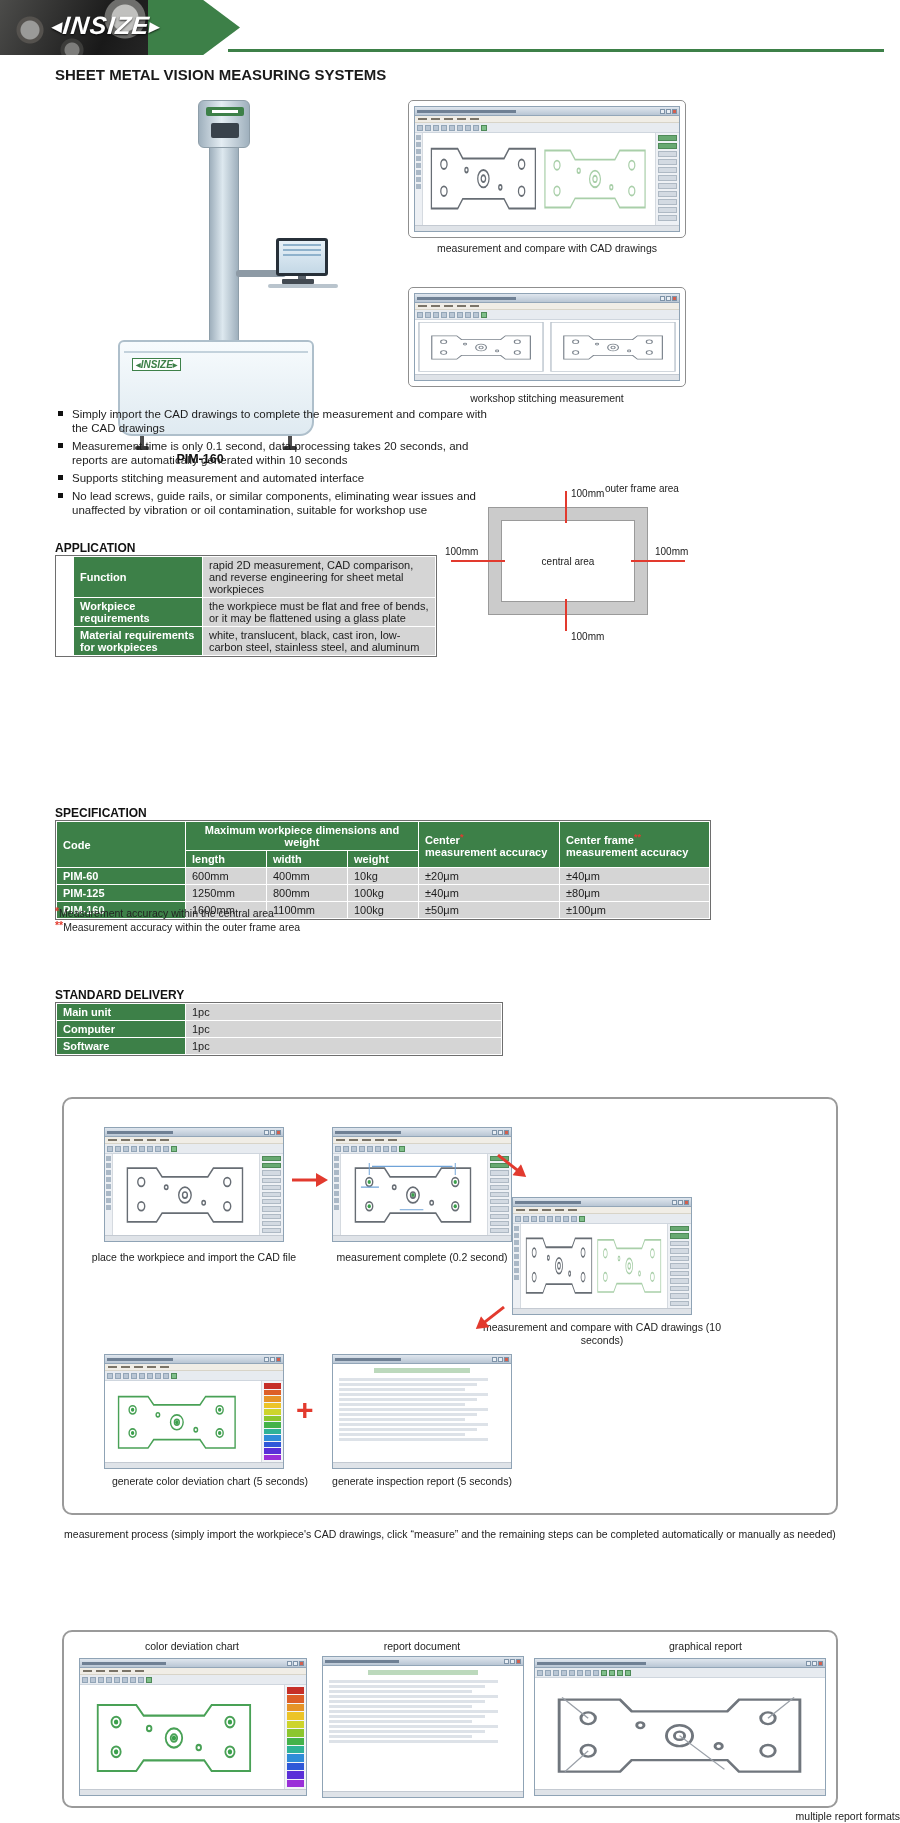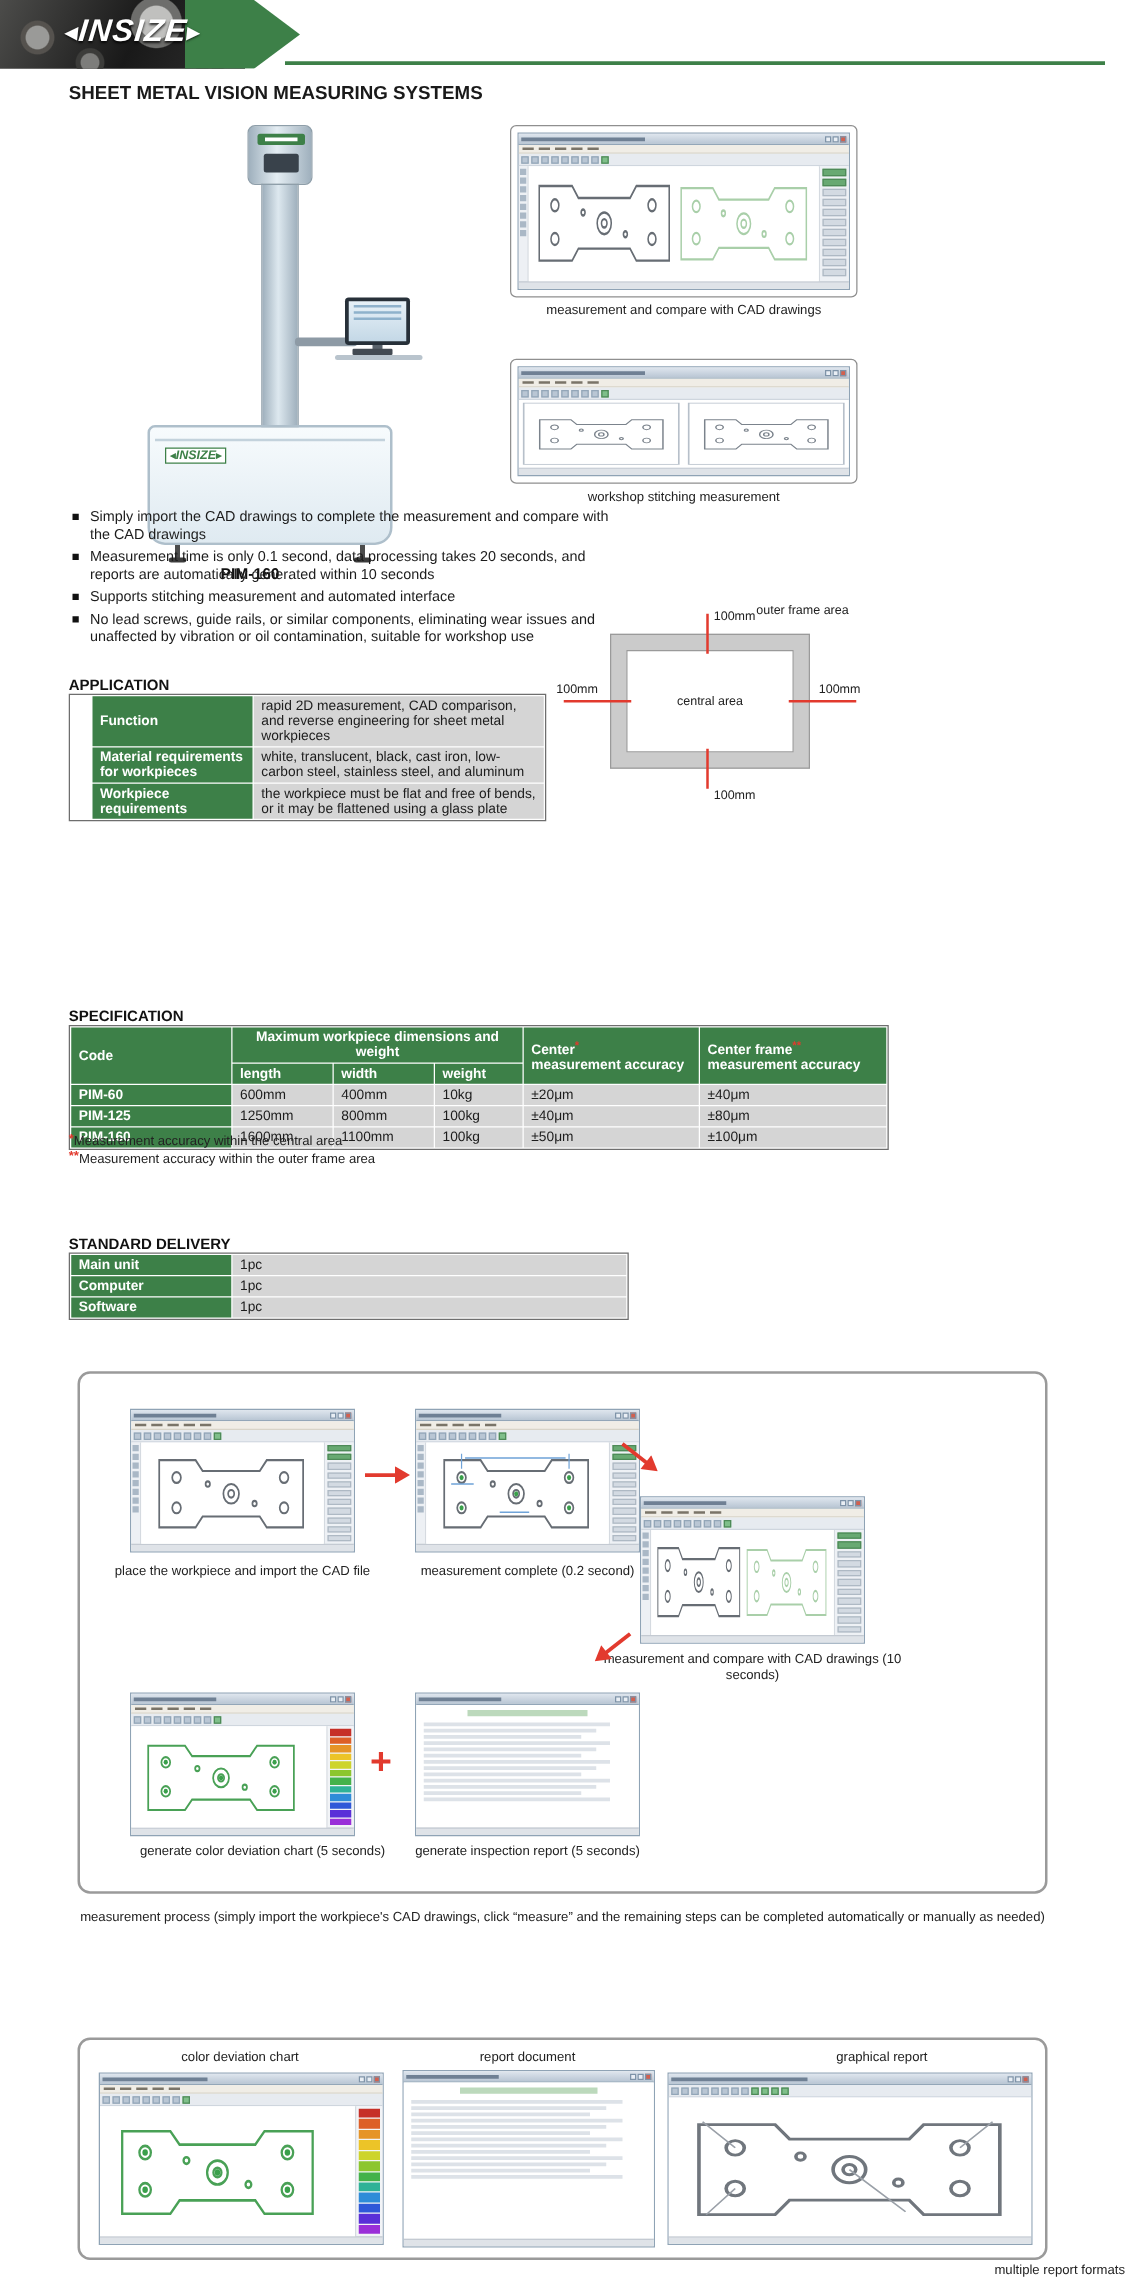--- a/index.html
+++ b/index.html
@@ -310,26 +310,26 @@
     <colgroup>
         <col style="width:128px;">
         <col>
       </colgroup>
     <tbody>
         <tr>
       <td class="lblc">Function</td>
       <td class="valc">rapid 2D measurement, CAD comparison, and reverse engineering for sheet metal workpieces</td>
     </tr>
     <tr>
+      <td class="lblc">Workpiece requirements</td>
+      <td class="valc">the workpiece must be flat and free of bends, or it may be flattened using a glass plate</td>
+    </tr>
+    <tr>
       <td class="lblc">Material requirements for workpieces</td>
       <td class="valc">white, translucent, black, cast iron, low-carbon steel, stainless steel, and aluminum</td>
-    </tr>
-    <tr>
-      <td class="lblc">Workpiece requirements</td>
-      <td class="valc">the workpiece must be flat and free of bends, or it may be flattened using a glass plate</td>
     </tr>
   </tbody>
     </table>
 
   <div class="diag">
     <div class="d-frame">
       <div class="d-inner">
           <span>central area</span>
         </div>
     </div>

